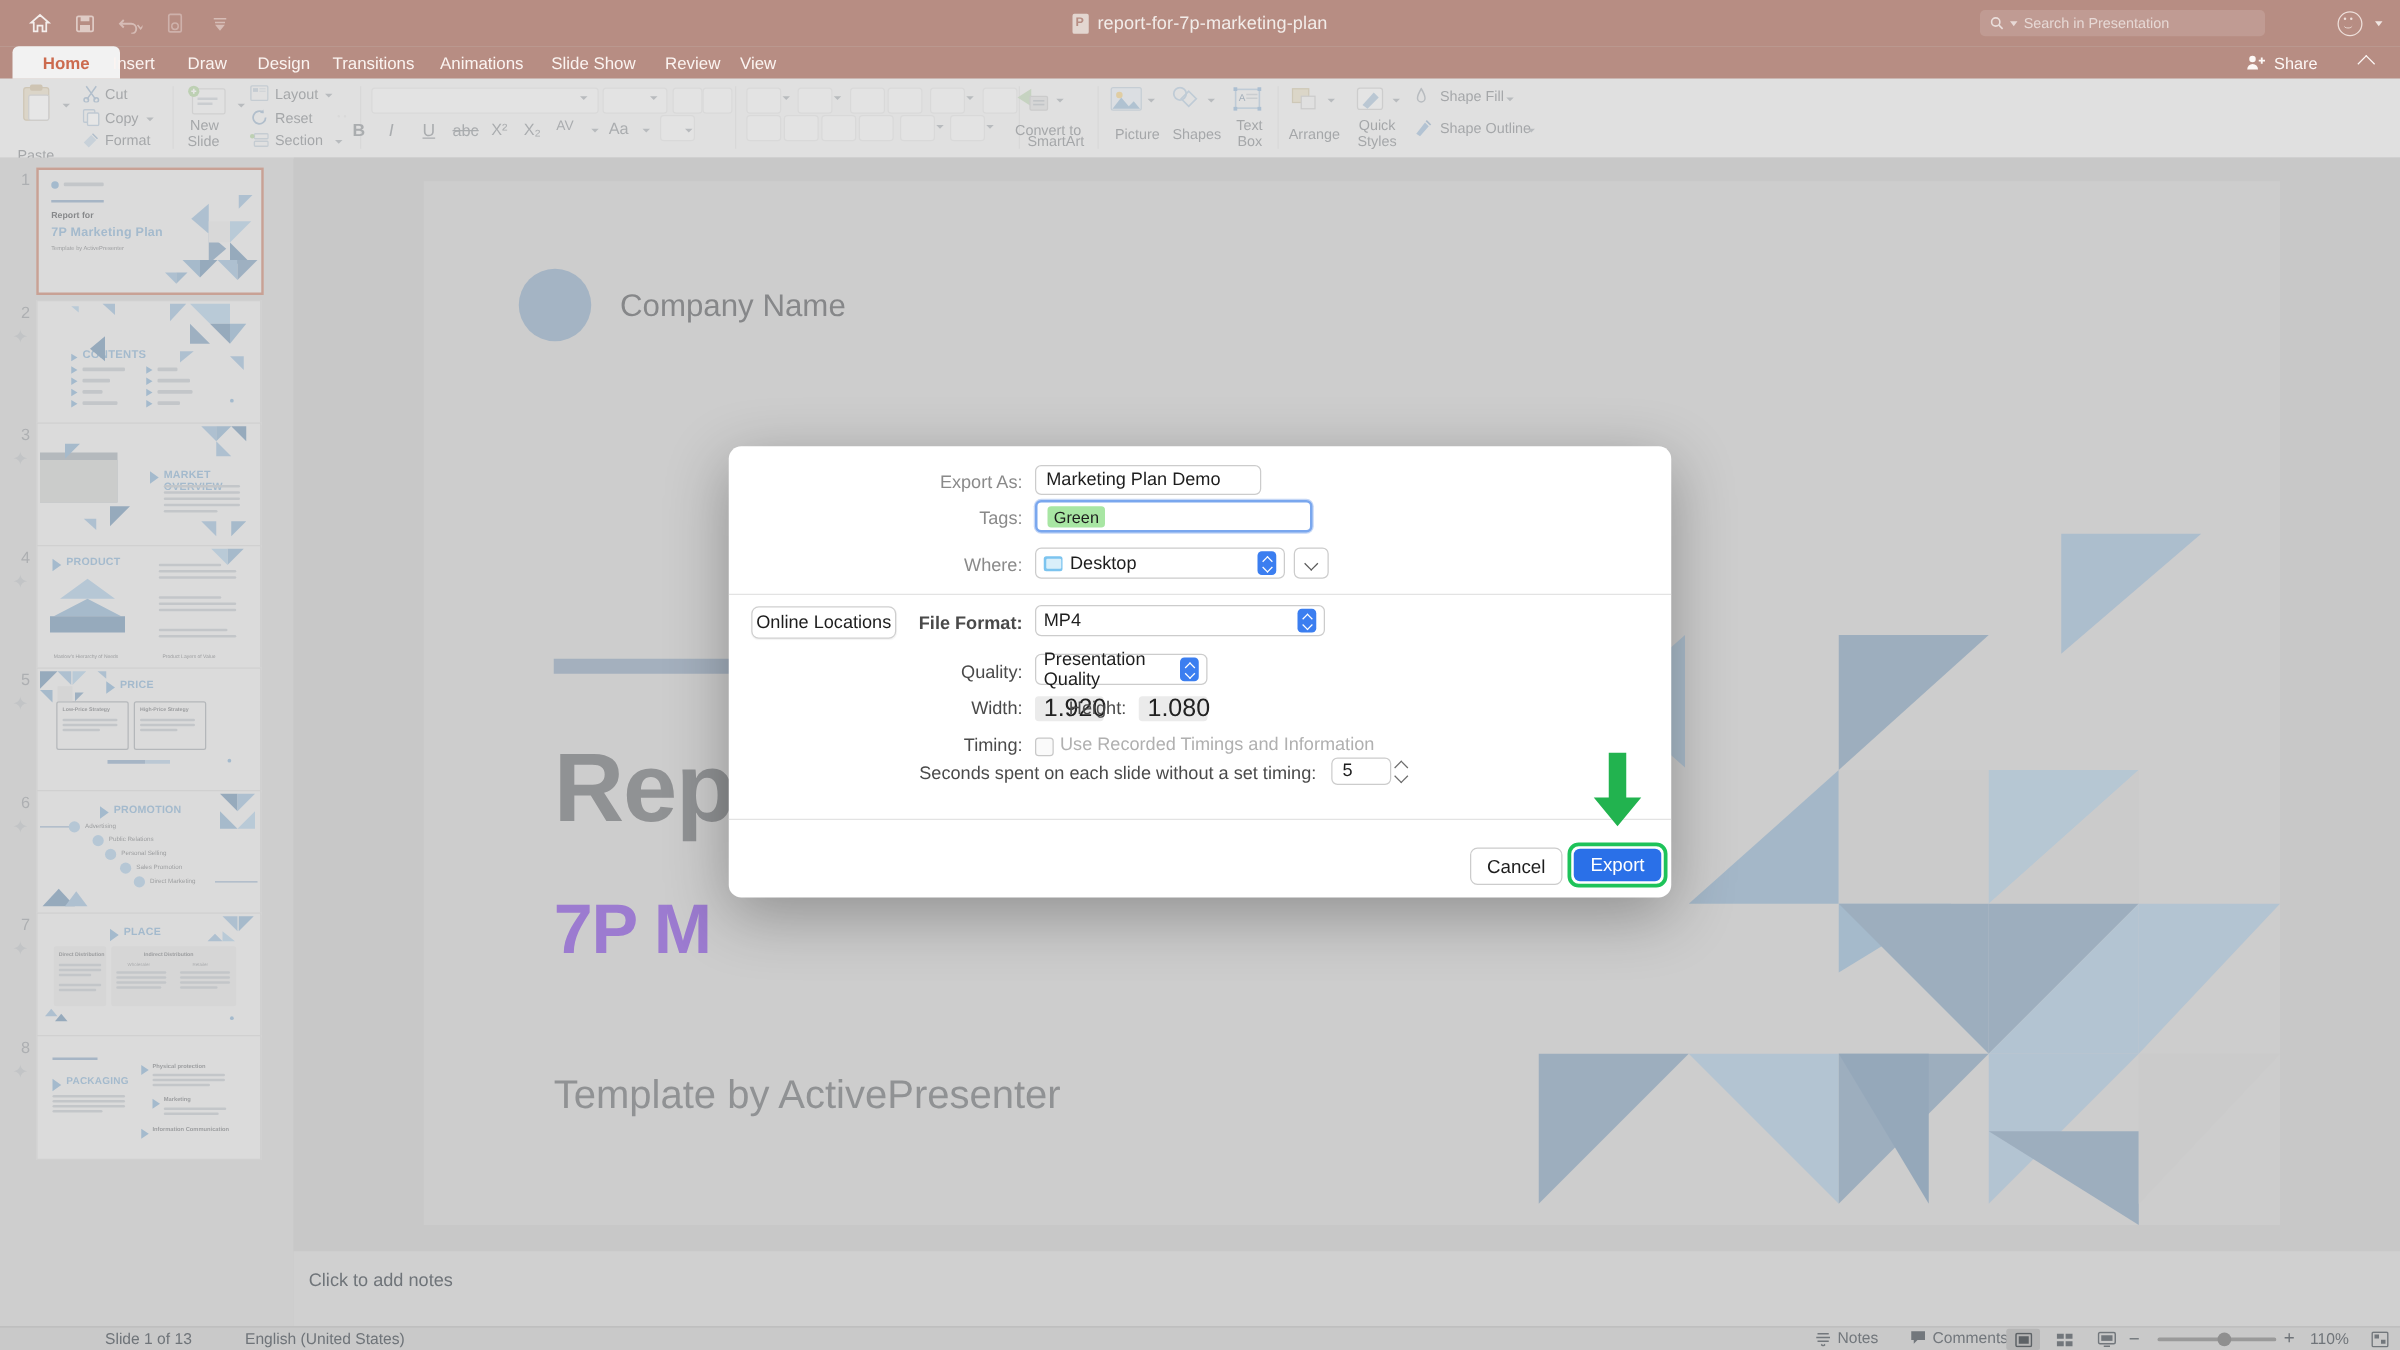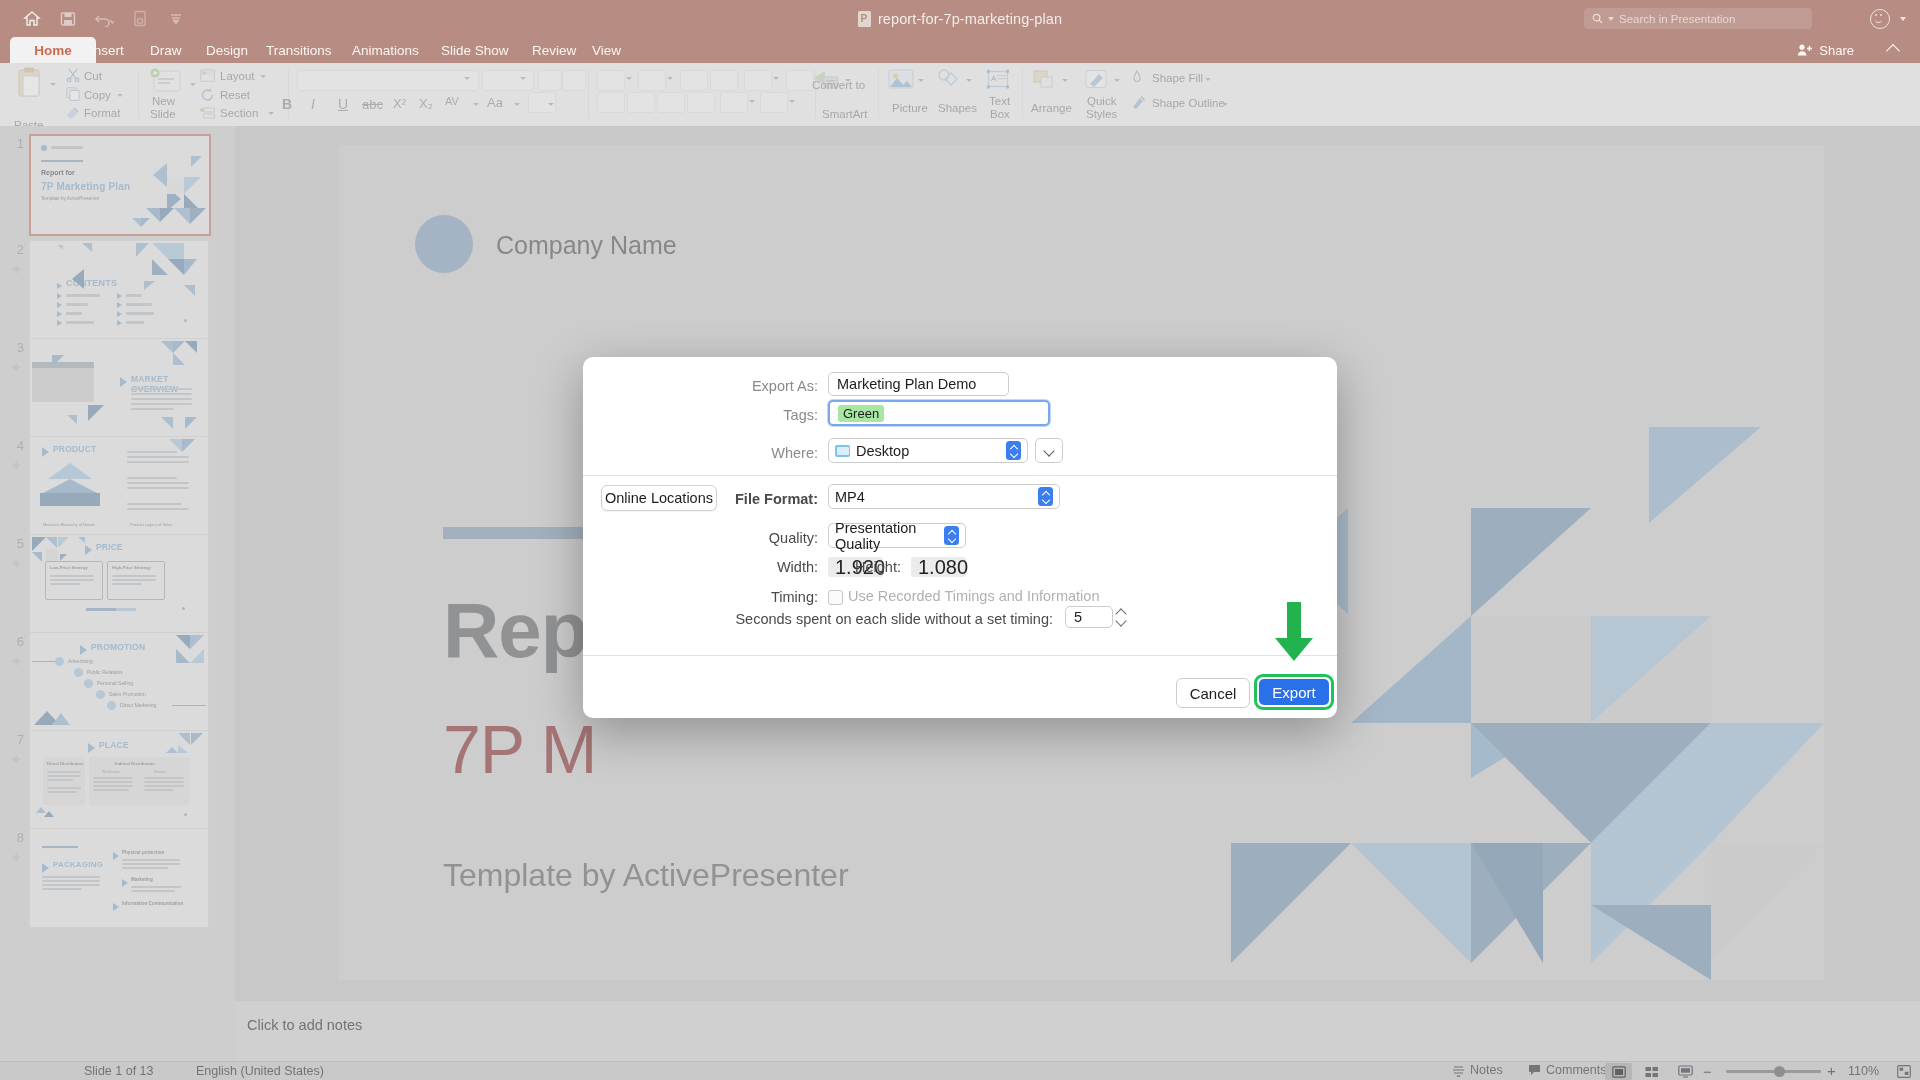--- a/index.html
+++ b/index.html
@@ -63,21 +63,21 @@
   .t-dot{position:absolute;border-radius:50%;background:#7ba7cc;}
   .thumbs-dim{position:absolute;left:0;top:126px;width:235px;height:940px;background:rgba(205,205,205,.50);pointer-events:none;}
 
   
   .canvaswrap{position:absolute;left:235px;top:126px;width:1685px;height:875px;background:#c8c8c8;}
   .slide{position:absolute;left:104px;top:19px;width:1485px;height:835px;background:#d3d3d3;overflow:hidden;}
   .s-circle{position:absolute;left:76px;top:70px;width:58px;height:58px;border-radius:50%;background:#7d9fc0;}
   .s-company{position:absolute;left:157px;top:86px;color:#3f4246;font-size:25px;}
   .s-bar{position:absolute;left:104px;top:382px;width:170px;height:12px;background:#7d97b5;}
   .s-rep{position:absolute;left:104px;top:440px;color:#55585c;font-size:78px;font-weight:bold;letter-spacing:-1px;}
-  .s-7p{position:absolute;left:104px;top:565px;color:#7f1d1d;font-size:68px;font-weight:normal;letter-spacing:-1px;}
+  .s-7p{position:absolute;left:104px;top:565px;color:#6d28d9;font-size:56px;font-weight:bold;letter-spacing:-1px;}
   .s-tmpl{position:absolute;left:104px;top:712px;color:#55585c;font-size:32px;}
   .tri{position:absolute;width:0;height:0;}
   .sq{position:absolute;}
   .canvas-dim{position:absolute;left:235px;top:126px;width:1685px;height:875px;background:rgba(200,200,200,.52);pointer-events:none;}
 
   
   .notes{position:absolute;left:235px;top:1001px;width:1685px;height:60px;background:#d0d0d0;}
   .notes span{position:absolute;left:12px;top:16px;color:#6f7479;font-size:14.5px;}
 
   
@@ -347,21 +347,21 @@
 
     <div class="rb-ico" style="left:812px;top:6px;">
       <svg width="30" height="24" viewBox="0 0 30 24">
           <path d="M2 9 L13 2 L13 16 Z" fill="#b9d4ad"></path>
           <rect x="12" y="8" width="14" height="11" rx="1" fill="#dcdcdc" stroke="#c3c3c3"></rect>
           <rect x="14.5" y="11" width="9" height="1.3" fill="#adb4ba"></rect>
           <rect x="14.5" y="14" width="9" height="1.3" fill="#adb4ba"></rect>
         </svg>
     </div>
     <span class="caret-tiny" style="left:845px;top:16px;"></span>
-    <span class="rb-lbl" style="left:812px;top:16px;">Convert to</span>
+    <span class="rb-lbl" style="left:812px;top:36px;">Convert to</span>
     <span class="rb-lbl" style="left:822px;top:45px;">SmartArt</span>
     <div class="rb-sep" style="left:878px;"></div>
 
     <div class="rb-ico" style="left:888px;top:6px;">
       <svg width="26" height="22" viewBox="0 0 26 22">
           <rect x="1" y="1" width="24" height="18" rx="1.5" fill="#e6eef5" stroke="#b6c8d8"></rect>
           <circle cx="7.5" cy="7" r="2.6" fill="#f2c86a"></circle>
           <path d="M2 18 L9 9 L15 16 L19 12 L24 18 Z" fill="#88b0d1"></path>
         </svg>
     </div>

